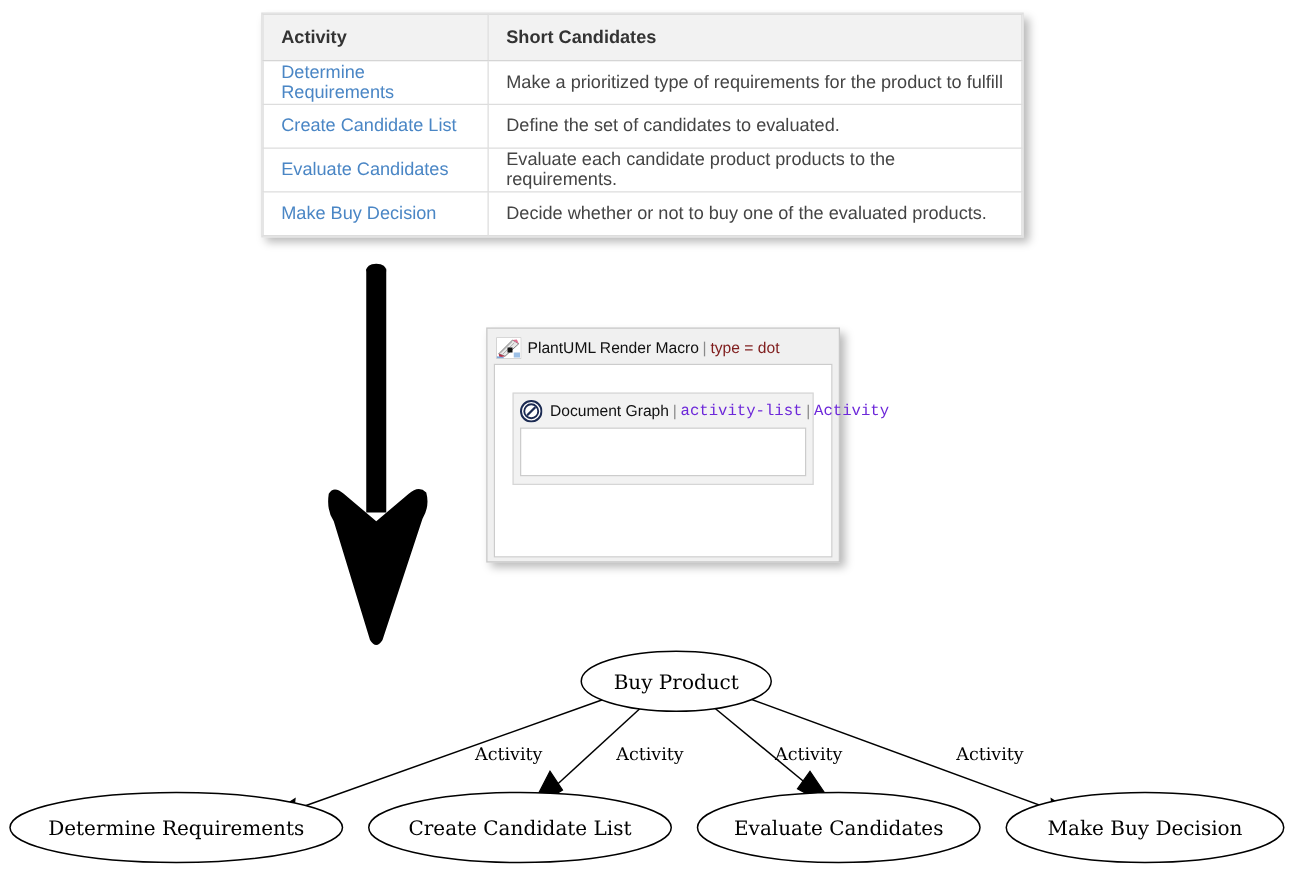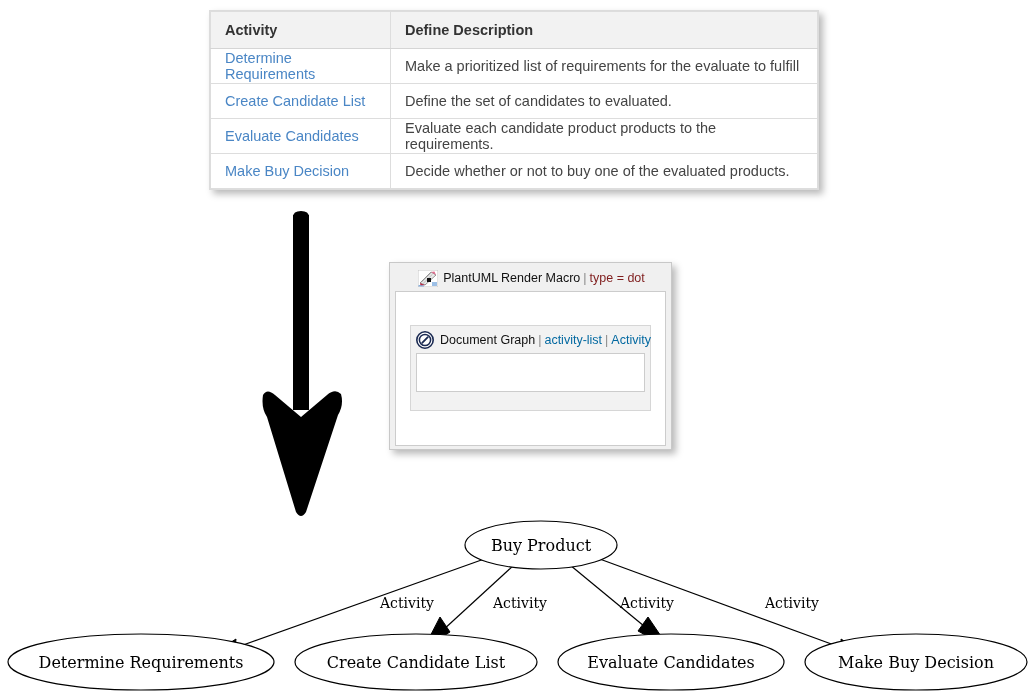--- a/index.html
+++ b/index.html
@@ -82,21 +82,20 @@
     padding: 5px;
   }
   .macro-title {
     display: flex;
     align-items: center;
     height: 20px;
     padding-left: 2px;
     font-size: 12.5px;
     color: #111111;
     white-space: nowrap;
-    justify-content: center;
   }
   .macro-title .macro-icon {
     width: 20px;
     height: 17px;
     margin-right: 5px;
     flex: 0 0 auto;
     display: block;
   }
   .macro-title .sep {
     color: #8a8a8a;
@@ -107,43 +106,43 @@
   }
   .macro-body {
     margin-top: 3px;
     background: #ffffff;
     border: 1px solid #cccccc;
     height: 155px;
     box-sizing: border-box;
     padding: 16px 14px;
   }
   .inner-macro {
-    margin-top: 17px;
+    margin-top: 6px;
     background: #f2f2f2;
     border: 1px solid #d6d6d6;
-    padding: 4px 5px 18px 5px;
+    padding: 4px 5px 6px 5px;
     box-sizing: border-box;
   }
   .inner-title {
     display: flex;
     align-items: center;
     height: 20px;
     font-size: 12.5px;
     color: #111111;
     white-space: nowrap;
   }
   .inner-title .doc-icon {
     width: 18px;
     height: 18px;
     margin-right: 6px;
     flex: 0 0 auto;
     display: block;
   }
   .inner-title .sep { color: #8a8a8a; margin: 0 3px; }
-  .inner-title .meta { color: #0369a1; }
+  .inner-title .meta { color: #6d28d9; font-family: Liberation Mono, monospace; }
   .inner-body {
     margin-top: 3px;
     background: #ffffff;
     border: 1px solid #cccccc;
     height: 39px;
     box-sizing: border-box;
   }
 
   
   #graph {
@@ -180,29 +179,29 @@
 
 <div id="activity-table-wrap">
   <table class="activity-table">
     <colgroup>
         <col class="c-activity">
         <col>
       </colgroup>
     <thead>
       <tr>
         <th>Activity</th>
-        <th>Define Description</th>
+        <th>Short Candidates</th>
       </tr>
     </thead>
     <tbody>
       <tr>
         <td class="cell-activity">
           <a href="#">Determine Requirements</a>
         </td>
-        <td class="cell-desc">Make a prioritized list of requirements for the evaluate to fulfill</td>
+        <td class="cell-desc">Make a prioritized type of requirements for the product to fulfill</td>
       </tr>
       <tr>
         <td class="cell-activity">
           <a href="#">Create Candidate List</a>
         </td>
         <td class="cell-desc">Define the set of candidates to evaluated.</td>
       </tr>
       <tr>
         <td class="cell-activity">
           <a href="#">Evaluate Candidates</a>

